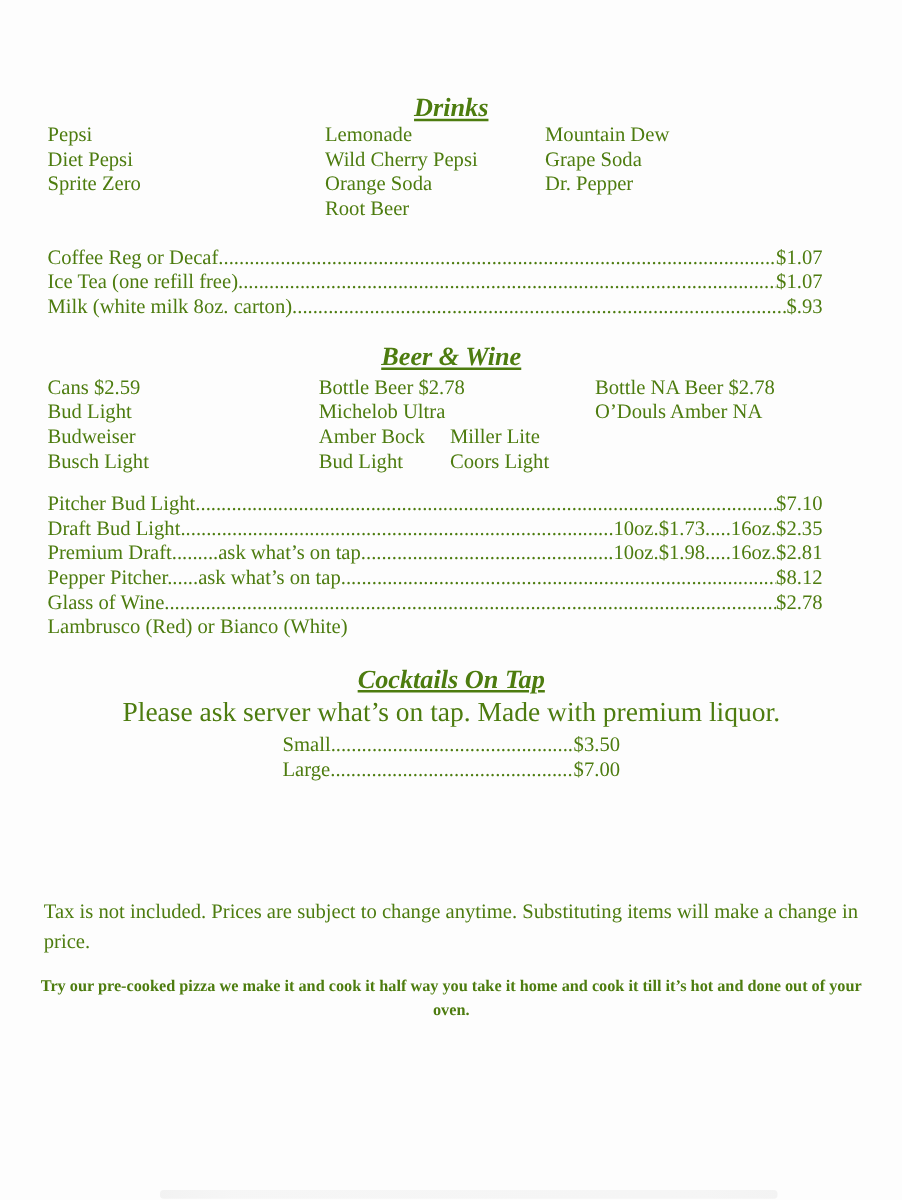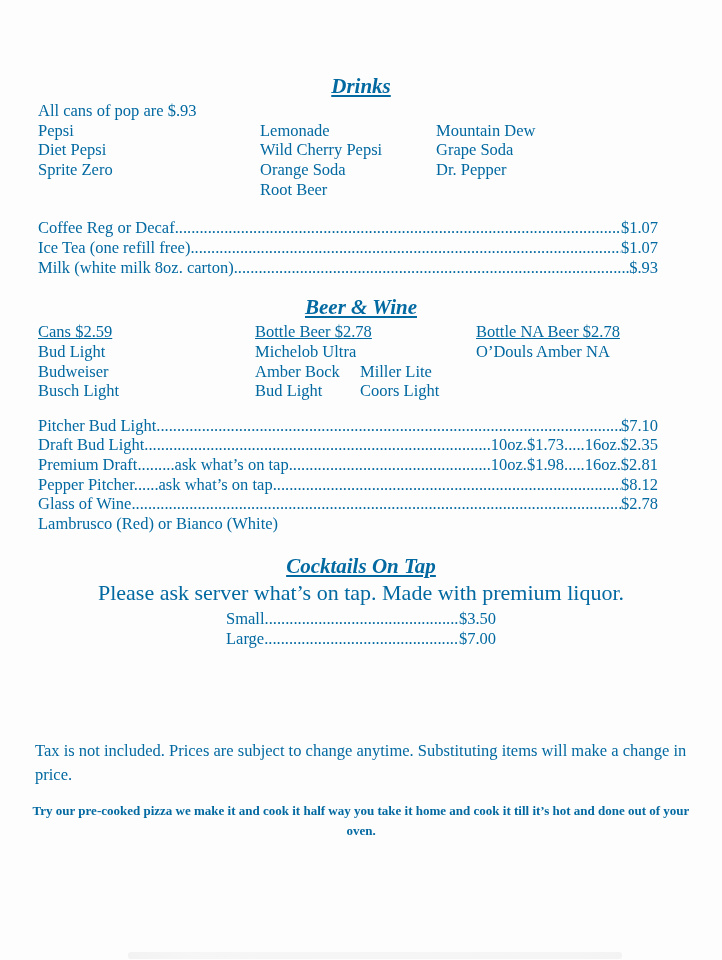--- a/index.html
+++ b/index.html
@@ -1,21 +1,21 @@
 <!DOCTYPE html>
 <html><head>
 <meta charset="utf-8">
 <style>
   html, body { margin: 0; padding: 0; background: #ffffff; }
   .page {
     position: relative;
     width: 722px;
     height: 960px;
     background: #fdfdfd;
-    color: #0369a1;
+    color: #4d7c0f;
     font-family: "Liberation Serif", "DejaVu Serif", serif;
     font-size: 16.5px;
     line-height: 1.19;
     overflow: hidden;
   }
   .section-title {
     text-align: center;
     font-weight: bold;
     font-style: italic;
     font-size: 21px;
@@ -26,21 +26,21 @@
   .note-line { margin-top: 3px; }
 
   
   .col-grid { display: flex; align-items: flex-start; }
   .pop-col-1 { width: 174px; }
   .pop-col-2 { width: 176px; margin-left: 48px; }
   .pop-col-3 { width: auto; }
   .beer-col-1 { width: 217px; }
   .beer-col-2 { width: 221px; }
   .beer-col-3 { width: auto; }
-  .col-header { text-decoration: underline; }
+  .col-header { }
   .sub-row { display: flex; }
   .sub-row .sub-1 { width: 105px; }
 
   
   .price-row { display: flex; width: 620px; }
   .price-row .label { white-space: nowrap; flex: none; }
   .price-row .dots {
     flex: 1 1 auto;
     overflow: hidden;
     white-space: nowrap;
@@ -87,21 +87,20 @@
 </head>
 <body>
 
 <div class="page">
 
   <div class="section-title" style="margin-top:74px;">
     <span class="u">Drinks</span>
   </div>
 
   <div class="content">
-    <div class="note-line">All cans of pop are $.93</div>
 
     <div class="col-grid">
       <div class="pop-col-1">
         <div>Pepsi</div>
         <div>Diet Pepsi</div>
         <div>Sprite Zero</div>
       </div>
       <div class="pop-col-2">
         <div>Lemonade</div>
         <div>Wild Cherry Pepsi</div>

